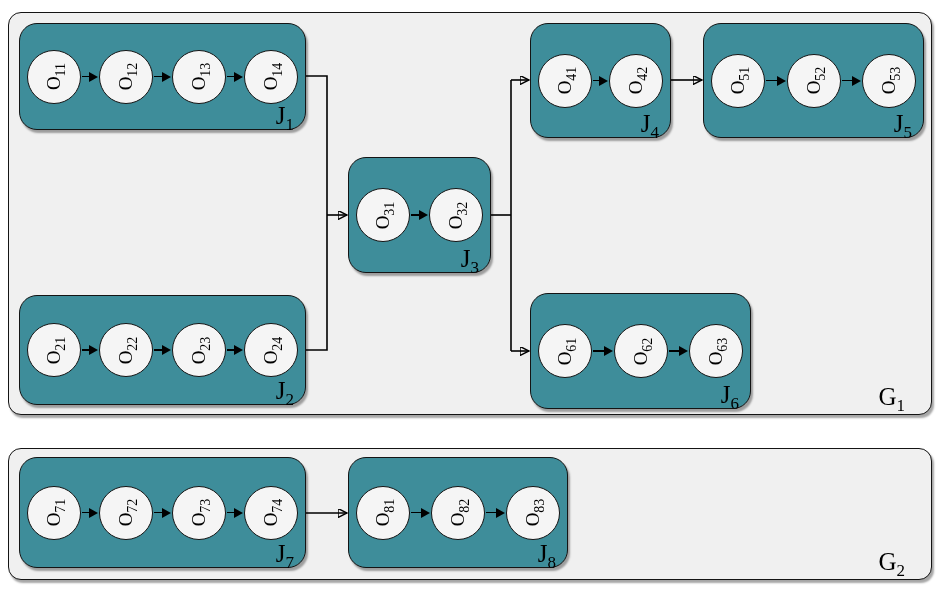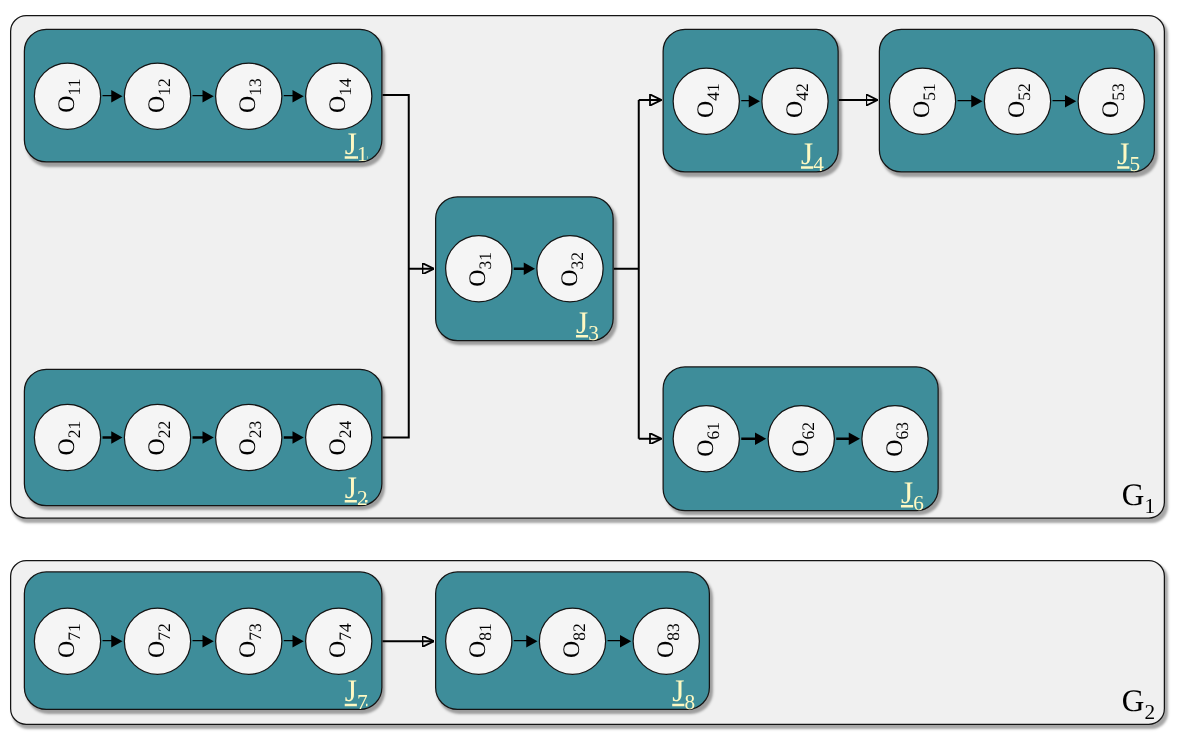--- a/index.html
+++ b/index.html
@@ -42,25 +42,25 @@
   .op-arrow::before {
     content:""; position:absolute; left:0; right:6px; top:4.8px;
     height:1.6px; background:#000;
   }
   .op-arrow::after {
     content:""; position:absolute; right:0; top:0.5px; width:0; height:0;
     border-left:9px solid #000; border-top:5px solid transparent; border-bottom:5px solid transparent;
   }
   .job-label {
     position:absolute; right:11px; bottom:-2px;
-    color:#fef9c3; font-size:25px; line-height:1.2;text-decoration:underline;
+    color:#000000; font-size:25px; line-height:1.2;
   }
   .job-label sub { font-size:17px; line-height:0; }
   .group-label {
-    position:absolute; right:7px; bottom:2px;
+    position:absolute; right:26px; bottom:2px;
     color:#000; font-size:25px; line-height:1.2;
   }
   .group-label sub { font-size:17px; line-height:0; }
   .edges { position:absolute; left:0; top:0; width:100%; height:100%; pointer-events:none; }
   .edges path { stroke:#000; stroke-width:1.6; fill:none; }
 </style>
 </head>
 <body>
 
 <div class="canvas">

